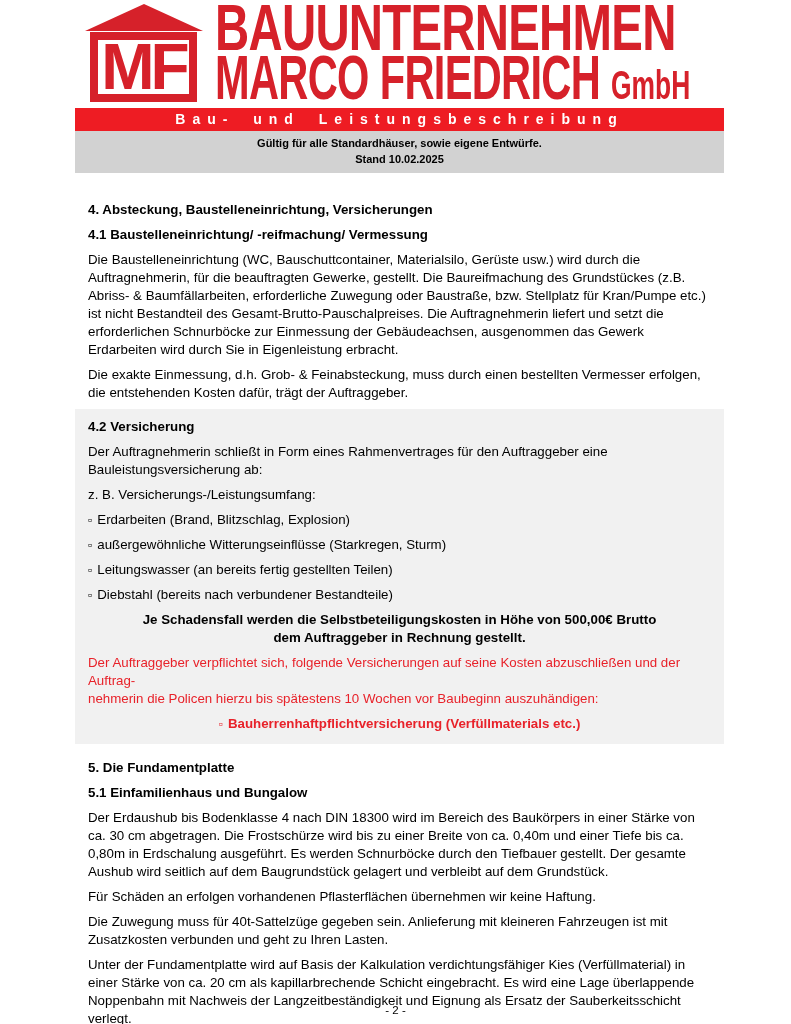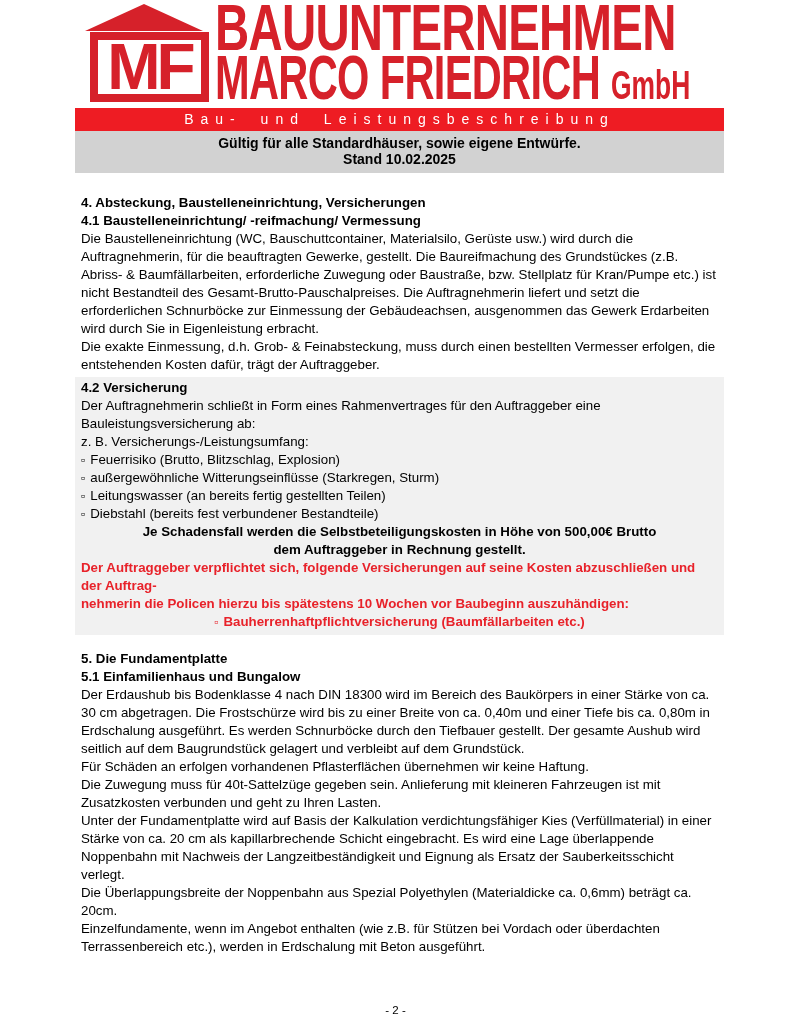--- a/index.html
+++ b/index.html
@@ -20,21 +20,21 @@
 
   
   .brand{position:relative;height:108px;}
   .logo{position:absolute;left:8px;top:4px;width:122px;height:100px;}
   .roof{
     position:absolute;left:2px;top:0;width:0;height:0;
     border-left:59px solid transparent;border-right:59px solid transparent;
     border-bottom:27px solid var(--brand-red);
   }
   .logo-box{
-    position:absolute;left:7px;top:28px;width:119px;height:70px;
+    position:absolute;left:7px;top:28px;width:107px;height:70px;
     border:8px solid var(--brand-red);background:#fff;
     overflow:hidden;text-align:center;
   }
   .logo-mf{
     display:inline-block;font-weight:bold;font-size:64px;line-height:52px;
     letter-spacing:-4px;color:var(--brand-red);transform:translateY(1px);
   }
   .company{position:absolute;left:140px;top:3px;width:520px;}
   .name1{
     font-weight:bold;font-size:64px;line-height:50px;letter-spacing:-1px;
@@ -43,35 +43,35 @@
   }
   .name2{
     font-weight:bold;font-size:63px;line-height:48px;letter-spacing:-1px;
     color:var(--brand-red);white-space:nowrap;
     transform:scaleX(0.66);transform-origin:left top;
   }
   .gmbh{font-size:40px;letter-spacing:0;}
 
   .banner{
     height:23px;line-height:23px;background:var(--banner-red);
-    color:#fff;font-weight:normal;font-size:14px;text-align:center;
+    color:#fff;font-weight:bold;font-size:14px;text-align:center;
     letter-spacing:7px;word-spacing:8px;white-space:nowrap;overflow:hidden;
   }
   .validity{
     background:var(--validity-gray);text-align:center;font-weight:bold;
-    font-size:14px;line-height:16px;padding:4px 0 6px;color:#000;
+    font-size:11px;line-height:16px;padding:4px 0 6px;color:#000;
   }
 
   
   main{padding:21px 6px 0;font-size:13.3px;line-height:18px;}
-  main p{margin:0;white-space:pre-line;}
+  main p{margin:7px;white-space:pre-line;}
   .h{font-weight:bold;}
   .italic{font-style:italic;}
   .bold{font-weight:bold;text-align:center;}
-  .redtext{color:var(--text-red);font-weight:bold;}
+  .redtext{color:var(--text-red);}
   .gray-block{
     background:var(--section-gray);
     margin:3px -6px 15px;padding:2px 6px 4px;
   }
   .bm{display:inline-block;margin-right:5px;font-size:12px;}
 
   footer{
     position:absolute;left:0;right:0;bottom:8px;
     text-align:center;font-size:11.5px;color:#000;
   }
@@ -107,29 +107,29 @@
       <section>
         <p class="h">4. Absteckung, Baustelleneinrichtung, Versicherungen</p>
         <p class="h">4.1 Baustelleneinrichtung/ -reifmachung/ Vermessung</p>
         <p>Die Baustelleneinrichtung (WC, Bauschuttcontainer, Materialsilo, Gerüste usw.) wird durch die Auftragnehmerin, für die beauftragten Gewerke, gestellt. Die Baureifmachung des Grundstückes (z.B. Abriss- &amp; Baumfällarbeiten, erforderliche Zuwegung oder Baustraße, bzw. Stellplatz für Kran/Pumpe etc.) ist nicht Bestandteil des Gesamt-Brutto-Pauschalpreises. Die Auftragnehmerin liefert und setzt die erforderlichen Schnurböcke zur Einmessung der Gebäudeachsen, ausgenommen das Gewerk Erdarbeiten wird durch Sie in Eigenleistung erbracht.</p>
         <p>Die exakte Einmessung, d.h. Grob- &amp; Feinabsteckung, muss durch einen bestellten Vermesser erfolgen, die entstehenden Kosten dafür, trägt der Auftraggeber.</p>
 
         <div class="gray-block">
           <p class="h">4.2 Versicherung</p>
           <p>Der Auftragnehmerin schließt in Form eines Rahmenvertrages für den Auftraggeber eine Bauleistungsversicherung ab:</p>
           <p>z. B. Versicherungs-/Leistungsumfang:</p>
-          <p><span class="bm">▫</span><span>Feuerrisiko (Brutto, Blitzschlag, Explosion)</span></p>
+          <p><span class="bm">▫</span><span>Erdarbeiten (Brand, Blitzschlag, Explosion)</span></p>
           <p><span class="bm">▫</span><span>außergewöhnliche Witterungseinflüsse (Starkregen, Sturm)</span></p>
           <p><span class="bm">▫</span><span>Leitungswasser (an bereits fertig gestellten Teilen)</span></p>
-          <p><span class="bm">▫</span><span>Diebstahl (bereits fest verbundener Bestandteile)</span></p>
+          <p><span class="bm">▫</span><span>Diebstahl (bereits nach verbundener Bestandteile)</span></p>
           <p class="bold">Je Schadensfall werden die Selbstbeteiligungskosten in Höhe von 500,00€ Brutto
 dem Auftraggeber in Rechnung gestellt.</p>
           <p class="redtext">Der Auftraggeber verpflichtet sich, folgende Versicherungen auf seine Kosten abzuschließen und der Auftrag-
 nehmerin die Policen hierzu bis spätestens 10 Wochen vor Baubeginn auszuhändigen:</p>
-          <p class="redtext bold"><span class="bm">▫</span><span>Bauherrenhaftpflichtversicherung (Baumfällarbeiten etc.)</span></p>
+          <p class="redtext bold"><span class="bm">▫</span><span>Bauherrenhaftpflichtversicherung (Verfüllmaterials etc.)</span></p>
         </div>
       </section>
 
       <section>
         <p class="h">5. Die Fundamentplatte</p>
         <p class="h">5.1 Einfamilienhaus und Bungalow</p>
         <p>Der Erdaushub bis Bodenklasse 4 nach DIN 18300 wird im Bereich des Baukörpers in einer Stärke von ca. 30 cm abgetragen. Die Frostschürze wird bis zu einer Breite von ca. 0,40m und einer Tiefe bis ca. 0,80m in Erdschalung ausgeführt. Es werden Schnurböcke durch den Tiefbauer gestellt. Der gesamte Aushub wird seitlich auf dem Baugrundstück gelagert und verbleibt auf dem Grundstück.</p>
         <p>Für Schäden an erfolgen vorhandenen Pflasterflächen übernehmen wir keine Haftung.</p>
         <p>Die Zuwegung muss für 40t-Sattelzüge gegeben sein. Anlieferung mit kleineren Fahrzeugen ist mit Zusatzkosten verbunden und geht zu Ihren Lasten.</p>
         <p>Unter der Fundamentplatte wird auf Basis der Kalkulation verdichtungsfähiger Kies (Verfüllmaterial) in einer Stärke von ca. 20 cm als kapillarbrechende Schicht eingebracht. Es wird eine Lage überlappende Noppenbahn mit Nachweis der Langzeitbeständigkeit und Eignung als Ersatz der Sauberkeitsschicht verlegt.</p>

